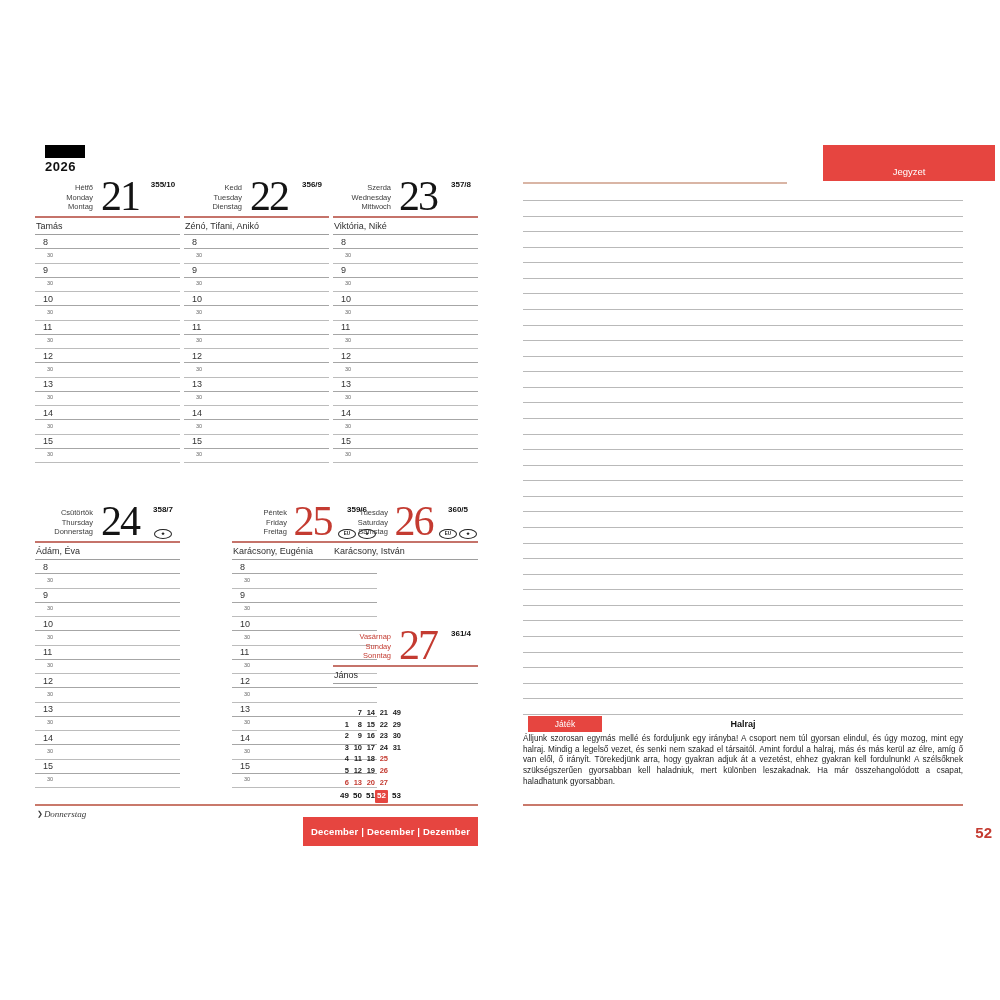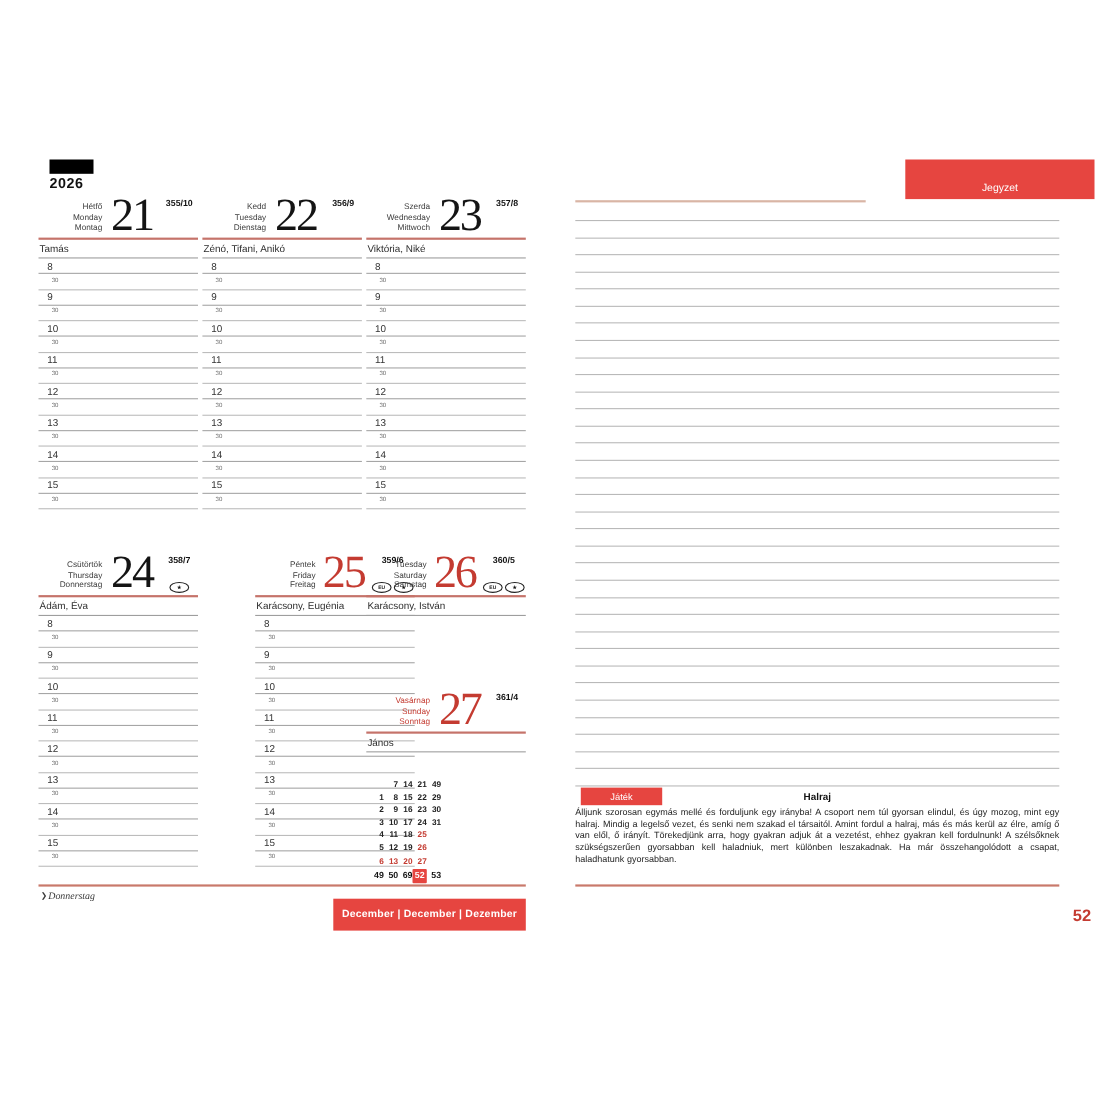--- a/index.html
+++ b/index.html
@@ -321,21 +321,21 @@
       </div>
       <div class="cal-row">
         <div class="cal-cell red">6</div>
         <div class="cal-cell red">13</div>
         <div class="cal-cell red">20</div>
         <div class="cal-cell red">27</div>
       </div>
       <div class="cal-week">
         <div class="cal-wcell">49</div>
         <div class="cal-wcell">50</div>
-        <div class="cal-wcell">69</div>
+        <div class="cal-wcell">51</div>
         <div class="cal-wcell chip">52</div>
         <div class="cal-wcell">53</div>
       </div>
     </div>
 
   <div class="footer-line left"></div>
   <div class="logo">
     <span class="logo-arrow">❯</span>
     <span>Donnerstag</span>
   </div>

